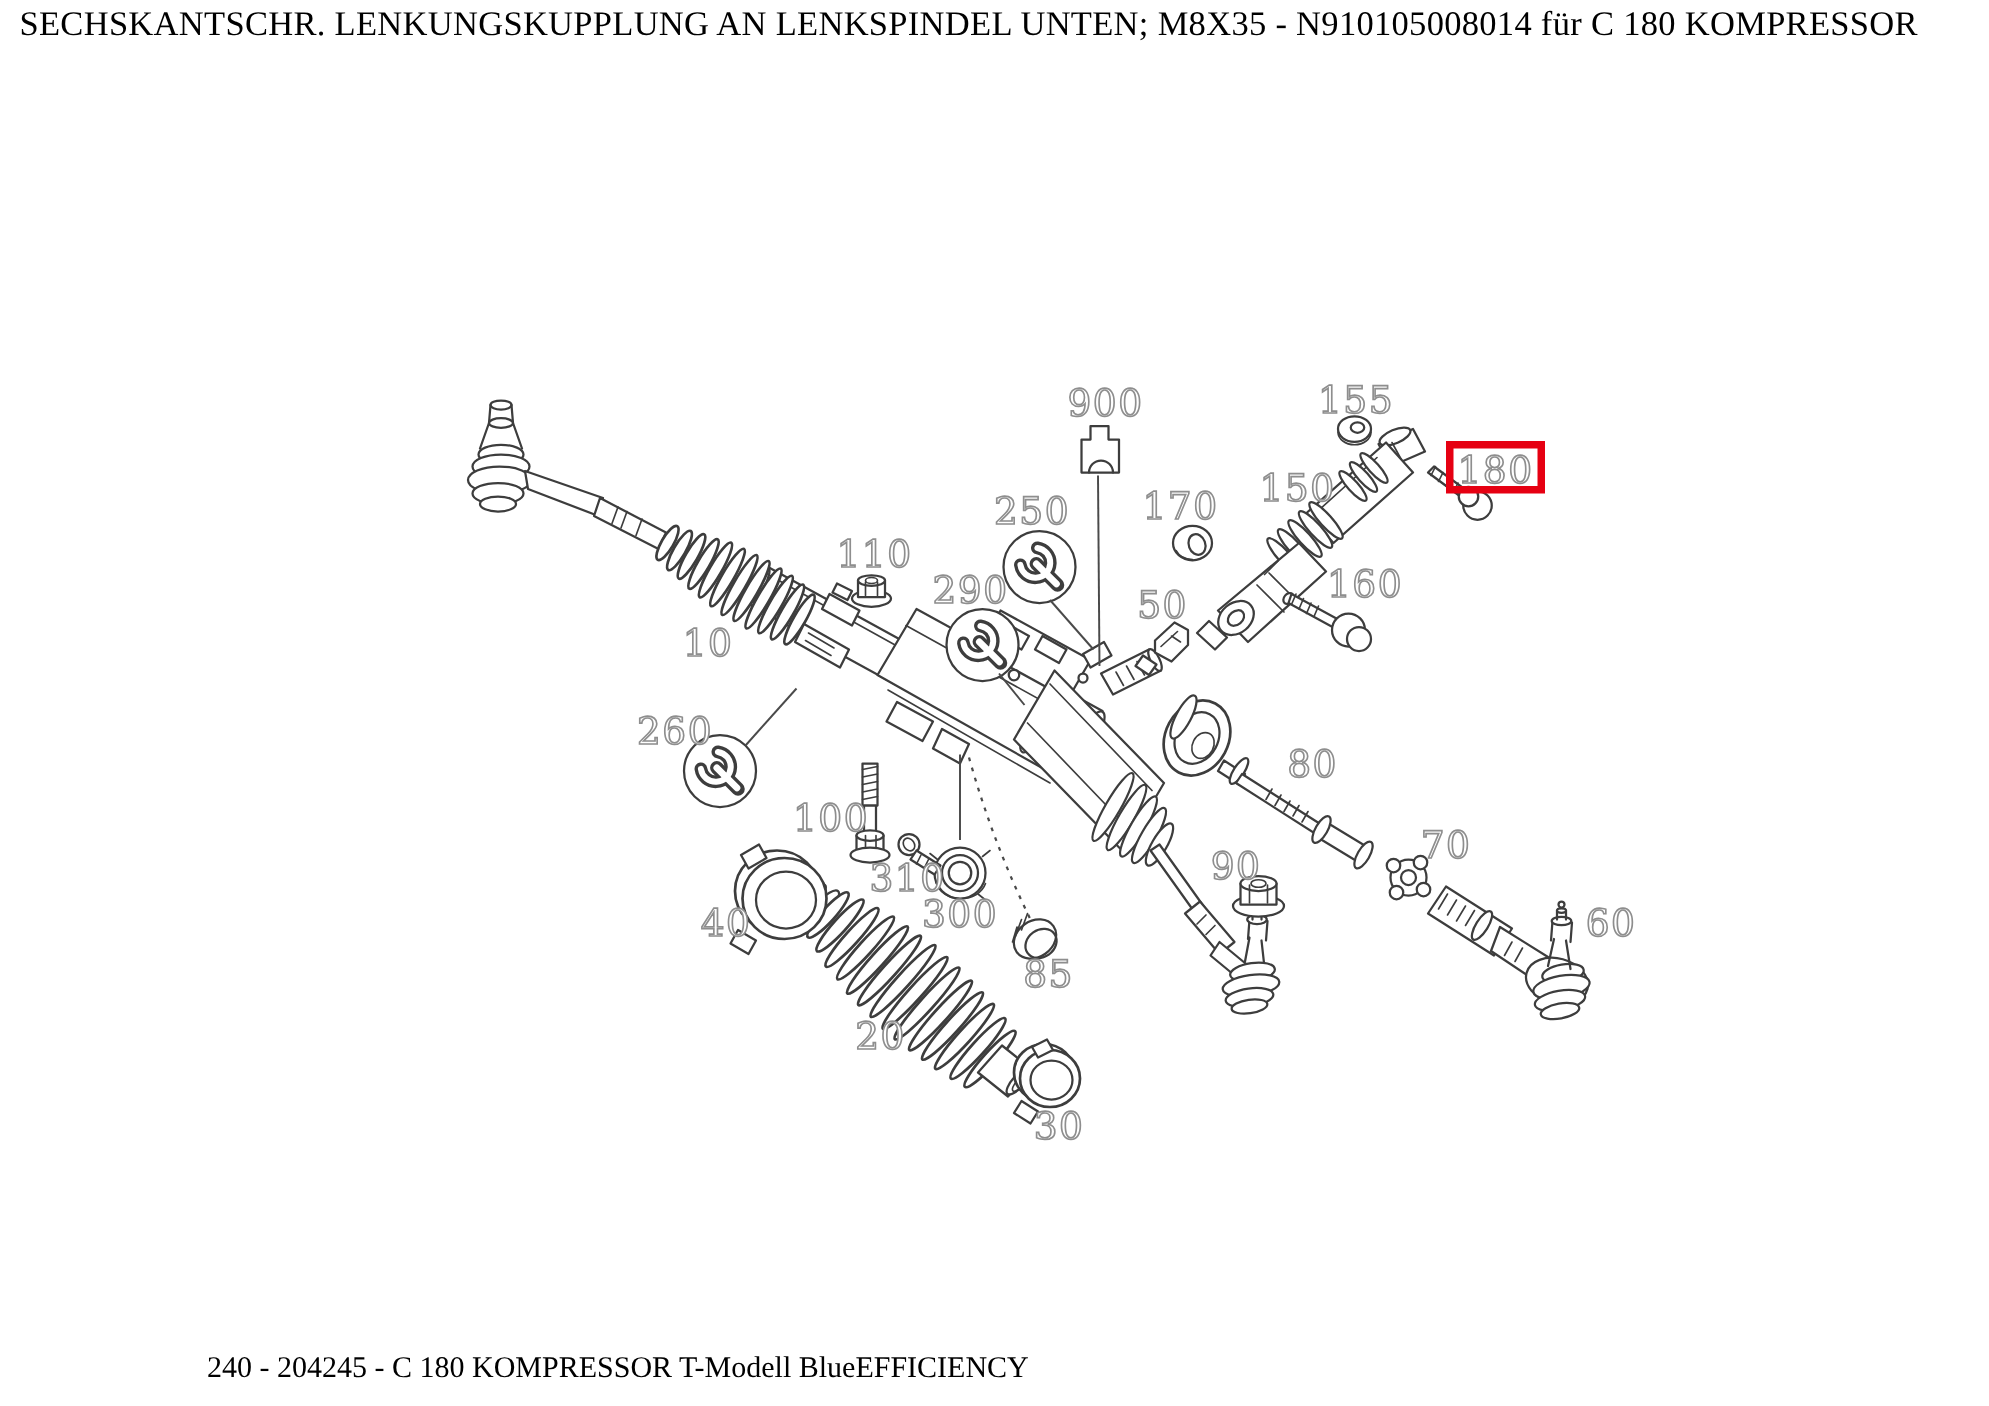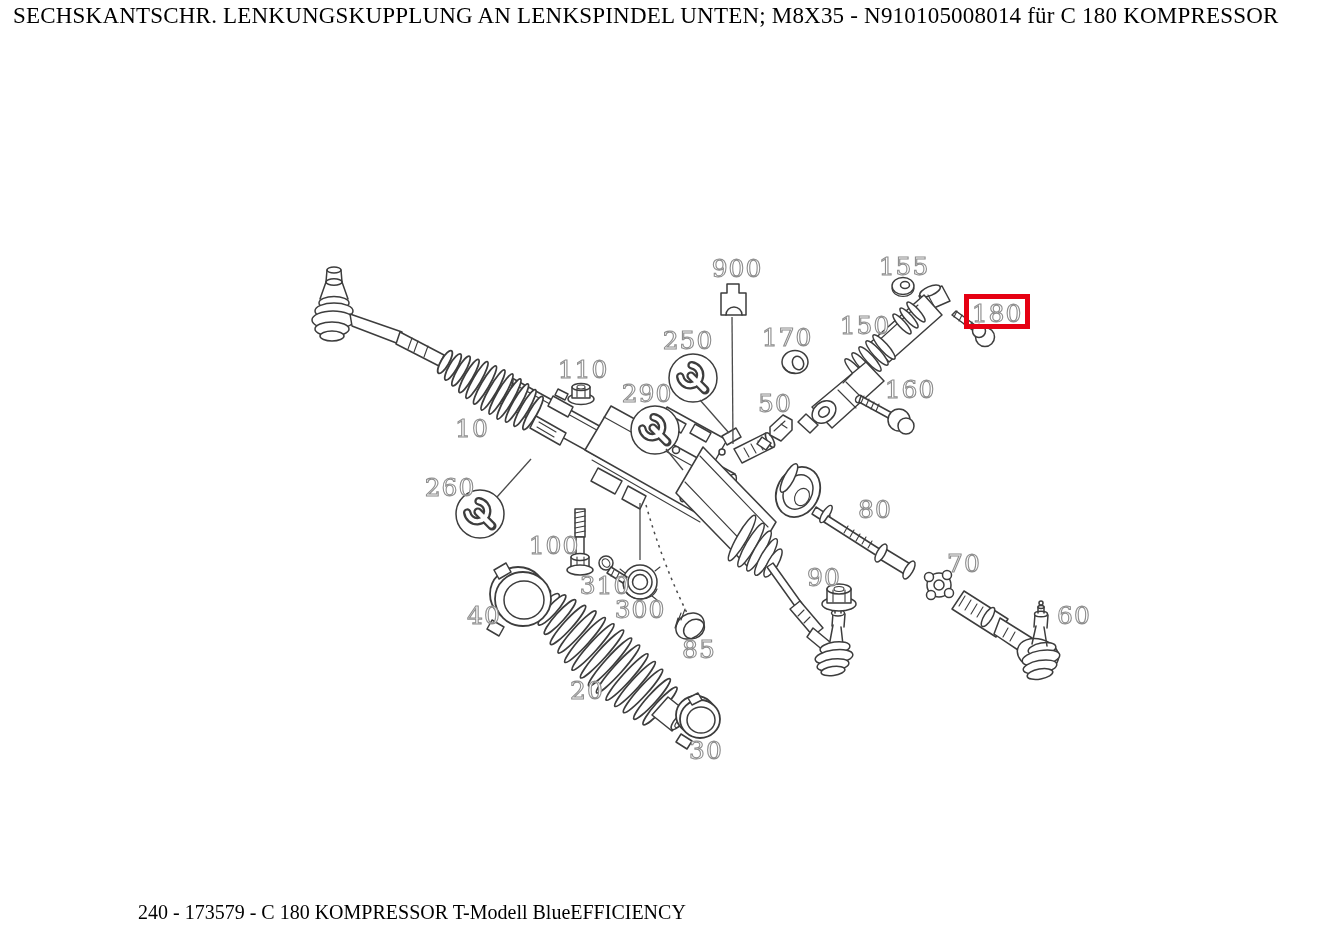--- a/index.html
+++ b/index.html
@@ -361,13 +361,13 @@
     <text class="callout" x="484" y="624">40</text>
     <text class="callout" x="1074" y="624">60</text>
     <text class="callout" x="699" y="658">85</text>
     <text class="callout" x="587" y="699">20</text>
     <text class="callout" x="706" y="759">30</text>
   </g>
 
   <rect x="966.5" y="296.5" width="61" height="30" fill="none" stroke="#e60012" stroke-width="5"></rect>
 </svg>
 
-<div class="footer">240 - 173579 - C 180 KOMPRESSOR T-Modell BlueEFFICIENCY</div>
+<div class="footer">240 - 204245 - C 180 KOMPRESSOR T-Modell BlueEFFICIENCY</div>
 
 </body></html>

